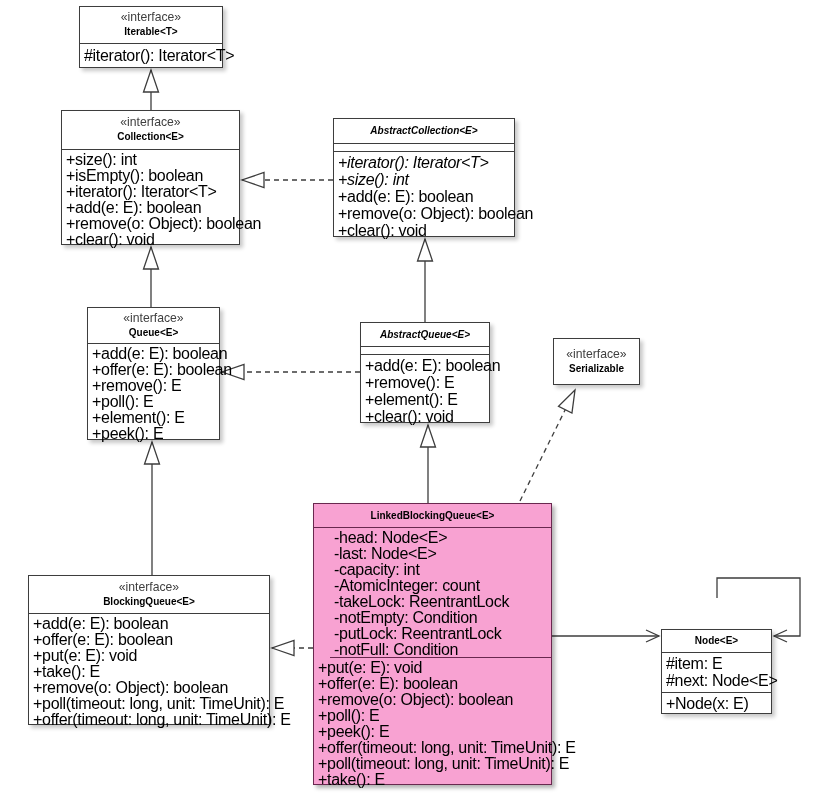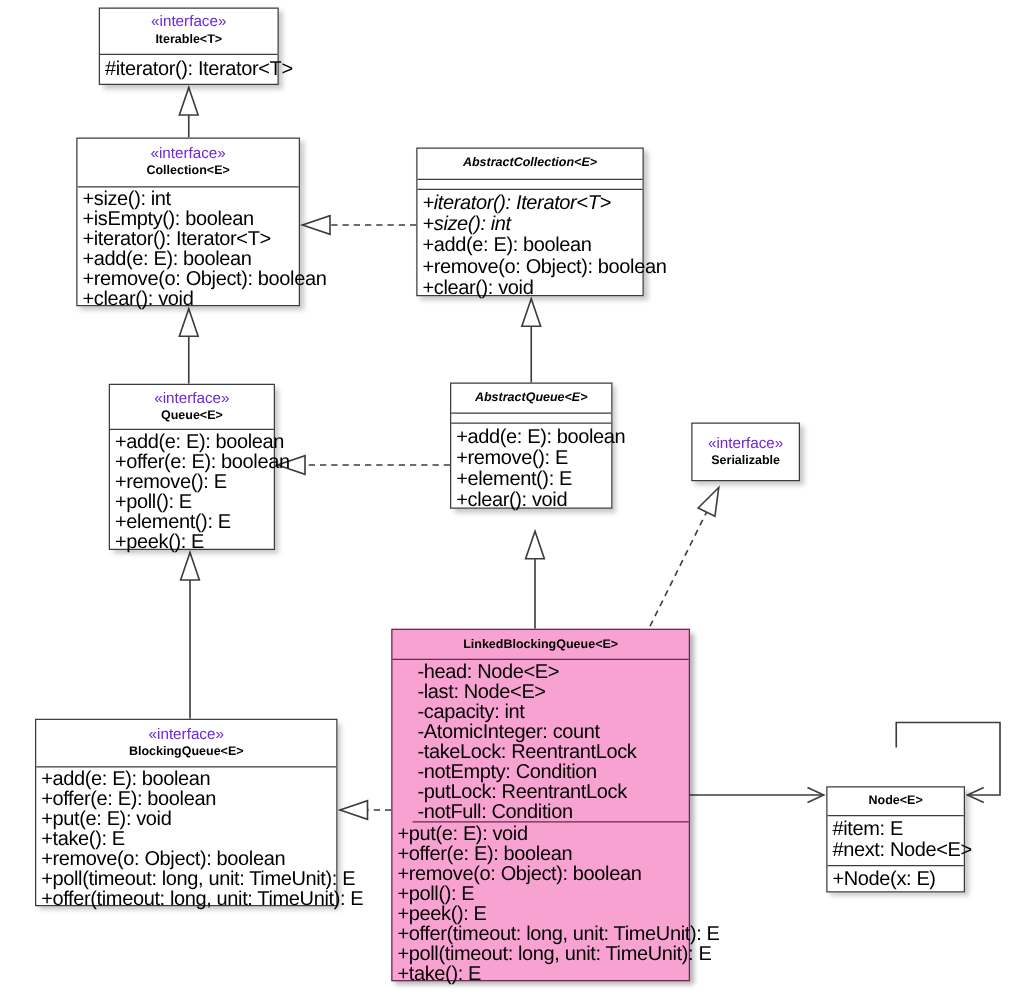--- a/index.html
+++ b/index.html
@@ -4,21 +4,21 @@
 <style>
   html,body{margin:0;padding:0;background:#ffffff;}
   #canvas{position:relative;width:823px;height:796px;background:#ffffff;
           font-family:"Liberation Sans",sans-serif;overflow:hidden;}
   #edges{position:absolute;left:0;top:0;width:823px;height:796px;pointer-events:none;}
   .uml{position:absolute;background:#ffffff;border:1px solid #3d3d3d;
        box-shadow:3px 3px 4px rgba(0,0,0,0.22);box-sizing:border-box;
        display:flex;flex-direction:column;}
   .hdr{display:flex;flex-direction:column;align-items:center;justify-content:center;
        border-bottom:1px solid #3d3d3d;flex:0 0 auto;}
-  .stereo{font-size:12.2px;line-height:14px;color:#6d28d9;}
+  .stereo{font-size:12.2px;line-height:14px;color:#404040;}
   .cname{font-size:10px;line-height:16px;font-weight:bold;color:#000;white-space:nowrap;}
   .abstract .cname{font-style:italic;}
   .comp{border-bottom:1px solid #3d3d3d;padding:2px 3px 2px 4px;box-sizing:border-box;
         overflow:visible;flex:0 0 auto;}
   .comp.last{border-bottom:none;flex:1 1 auto;}
   .comp.empty{height:8px;padding:0;}
   .member{font-size:16px;line-height:16px;letter-spacing:-0.3px;
           white-space:nowrap;color:#000000;}
   .lh17 .member{line-height:17px;}
   .pink{background:#F8A2D2;border:1.6px solid #69284F;box-shadow:3px 3px 4px rgba(0,0,0,0.3);}
@@ -103,21 +103,21 @@
     <div class="comp last">
         <div class="member">+add(e: E): boolean</div>
         <div class="member">+offer(e: E): boolean</div>
         <div class="member">+remove(): E</div>
         <div class="member">+poll(): E</div>
         <div class="member">+element(): E</div>
         <div class="member">+peek(): E</div>
       </div>
   </div>
 
-  <div class="uml abstract lh17" style="left:360px;top:306px;width:130px;height:101px;">
+  <div class="uml abstract lh17" style="left:360px;top:322px;width:130px;height:101px;">
     <div class="hdr" style="height:23px;">
       <div class="cname">AbstractQueue&lt;E&gt;</div>
     </div>
     <div class="comp empty"></div>
     <div class="comp last">
         <div class="member">+add(e: E): boolean</div>
         <div class="member">+remove(): E</div>
         <div class="member">+element(): E</div>
         <div class="member">+clear(): void</div>
       </div>

